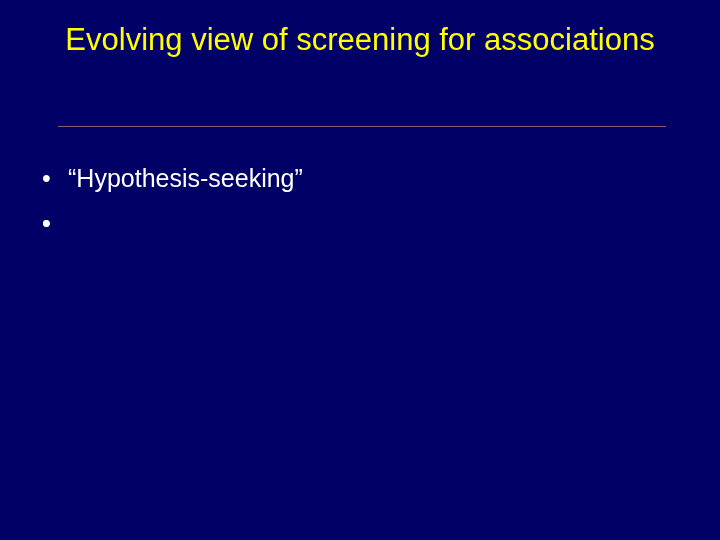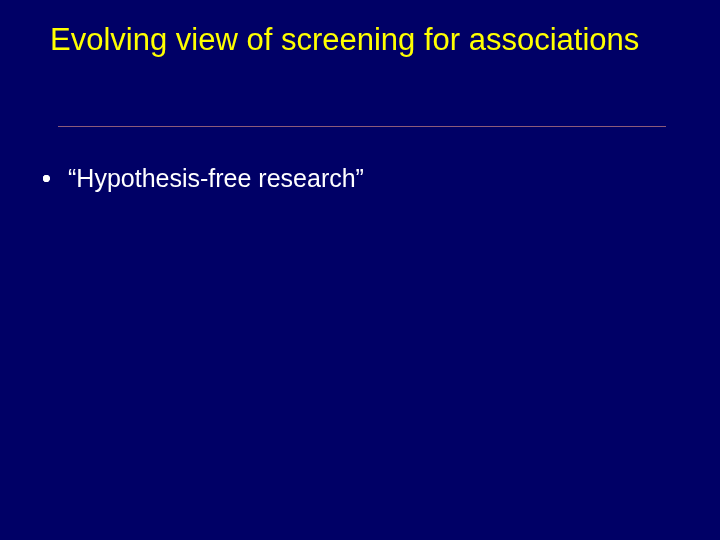--- a/index.html
+++ b/index.html
@@ -18,20 +18,21 @@
     width: 720px;
     height: 540px;
     background: #000066;
     box-sizing: border-box;
   }
   .title-block {
     position: absolute;
     left: 50px;
     top: 20px;
     width: 620px;
+    text-align: center;
   }
   .slide-title {
     color: #ffff00;
     font-size: 31px;
     line-height: 39px;
     font-weight: normal;
     letter-spacing: 0px;
     margin: 0;
   }
   .title-rule {
@@ -75,23 +76,23 @@
 
   <div class="title-block">
     <h1 class="slide-title">Evolving view of screening for associations</h1>
   </div>
 
   <div class="title-rule"></div>
 
   <ul class="bullet-list">
     <li class="bullet-item">
       <span class="bullet-dot">•</span>
+      <span>“Hypothesis-seeking”</span>
     </li>
     <li class="bullet-item">
       <span class="bullet-dot">•</span>
     </li>
     <li class="bullet-item">
       <span class="bullet-dot">•</span>
-      <span>“Hypothesis-free research”</span>
     </li>
   </ul>
 
 </div>
 
 </body></html>

